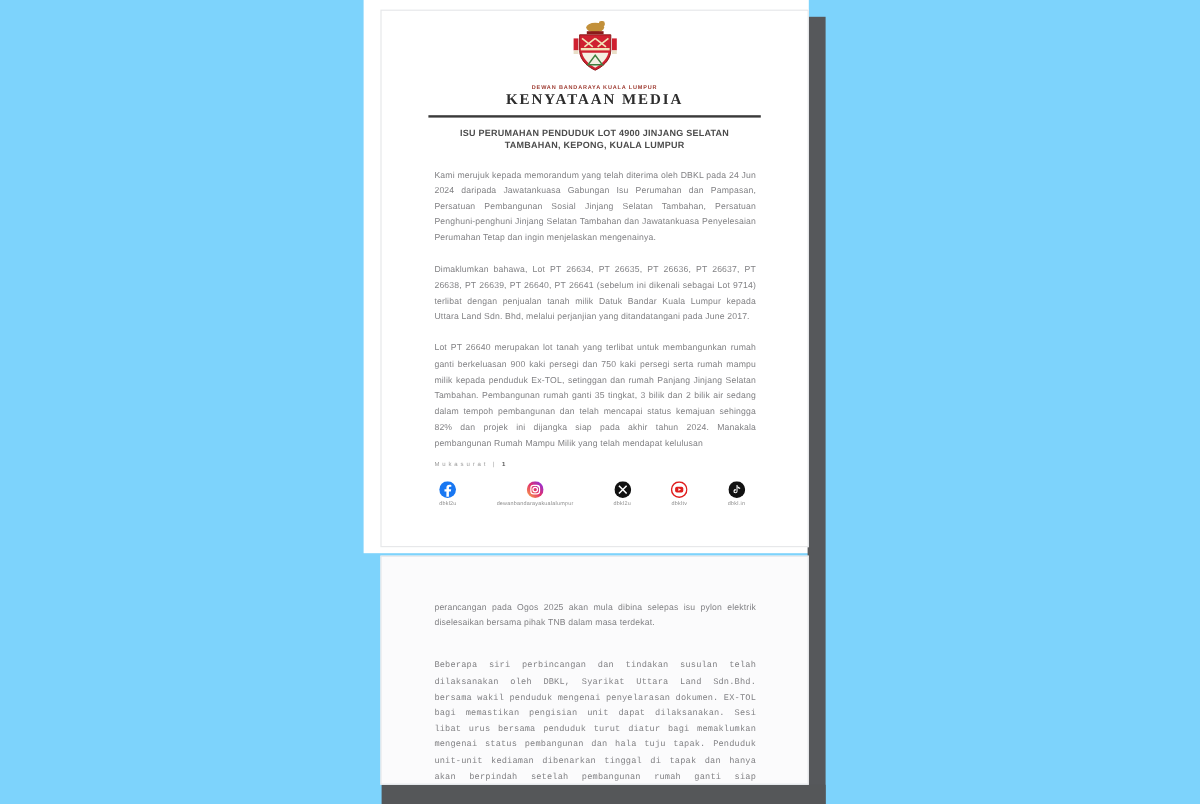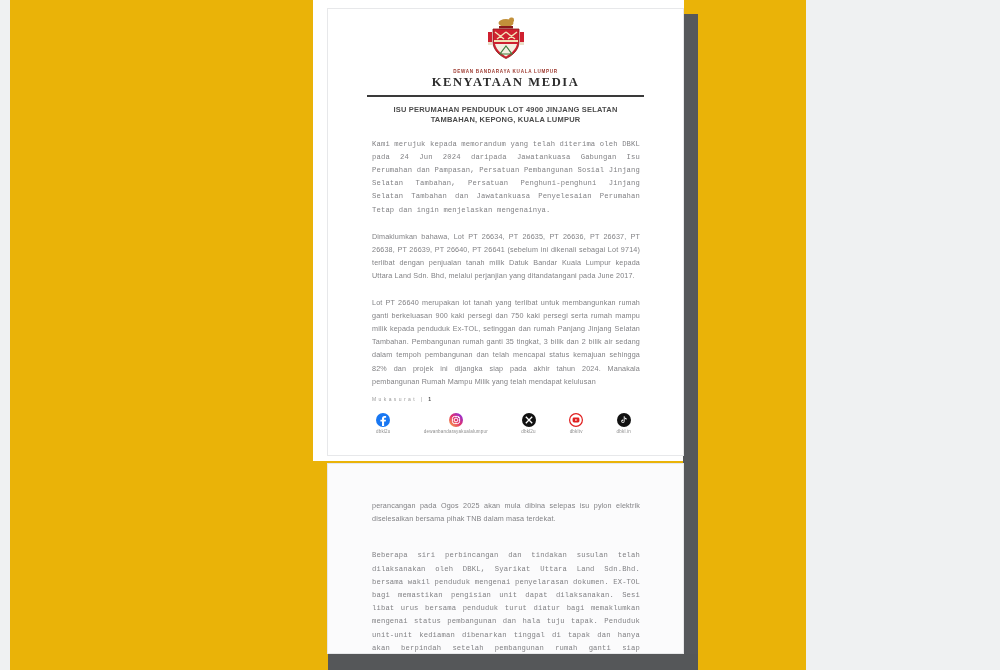--- a/index.html
+++ b/index.html
@@ -1,18 +1,18 @@
 <!DOCTYPE html>
 <html><head>
 <meta charset="utf-8">
 <style>
   * { margin:0; padding:0; box-sizing:border-box; }
   html,body { width:1000px; height:670px; overflow:hidden;
     font-family:"Liberation Sans", sans-serif; background:#eff1f2; }
-  .stage { position:relative; width:796px; height:670px; background:#eab308;margin-left:10px; }
+  .stage { position:relative; width:1000px; height:670px; background:#7dd3fc; }
 
   
   .article-col { position:absolute; left:303px; top:0; width:371px; height:461px; background:#ffffff; }
 
   
   .shadow-right  { position:absolute; left:673px; top:14px;  width:15px;  height:656px; background:#56585b; }
   .shadow-bottom { position:absolute; left:318px; top:654px; width:370px; height:16px;  background:#555759; }
 
   .page { position:absolute; left:317px; width:357px; background:#ffffff; border:1px solid #e7e8ea; }
   .page1 { top:8px;   height:448px; }
@@ -25,21 +25,21 @@
   .doc-type { margin-top:1px; text-align:center; font-family:"Liberation Serif", serif;
          font-weight:bold; font-size:12.5px; letter-spacing:1.6px; color:#2d2d2d; }
   .rule { height:1.5px; background:#3a3a3a; margin:5px 39px 0 39px; }
 
   .doc-title { margin:8px auto 0 auto; max-width:238px; text-align:center;
          font-size:7.5px; font-weight:bold; letter-spacing:0.2px;
          color:#4c4c4c; line-height:10.5px; }
 
   .para { margin:13px 43px 0 44px; text-align:justify; font-size:7.2px;
          color:#828285; line-height:13.2px; letter-spacing:0.15px; }
-  .para.first { margin-top:12px;font-family:Liberation Mono, monospace; }
+  .para.first { margin-top:12px; }
 
   .pagination { margin:8px 0 0 44px; font-size:5px; letter-spacing:2.4px; color:#9b9b9b; }
   .pagination b { color:#4f4f4f; letter-spacing:1px; }
 
   
   .social-row { display:flex; justify-content:space-between; align-items:flex-start;
          margin:11px 52px 0 48px; }
   .social-item { display:flex; flex-direction:column; align-items:center; gap:2px; }
   .social-item .handle { font-size:4.5px; color:#8c8c8c; letter-spacing:0.2px; white-space:nowrap; }
   .icon { width:14px; height:14px; display:block; }

